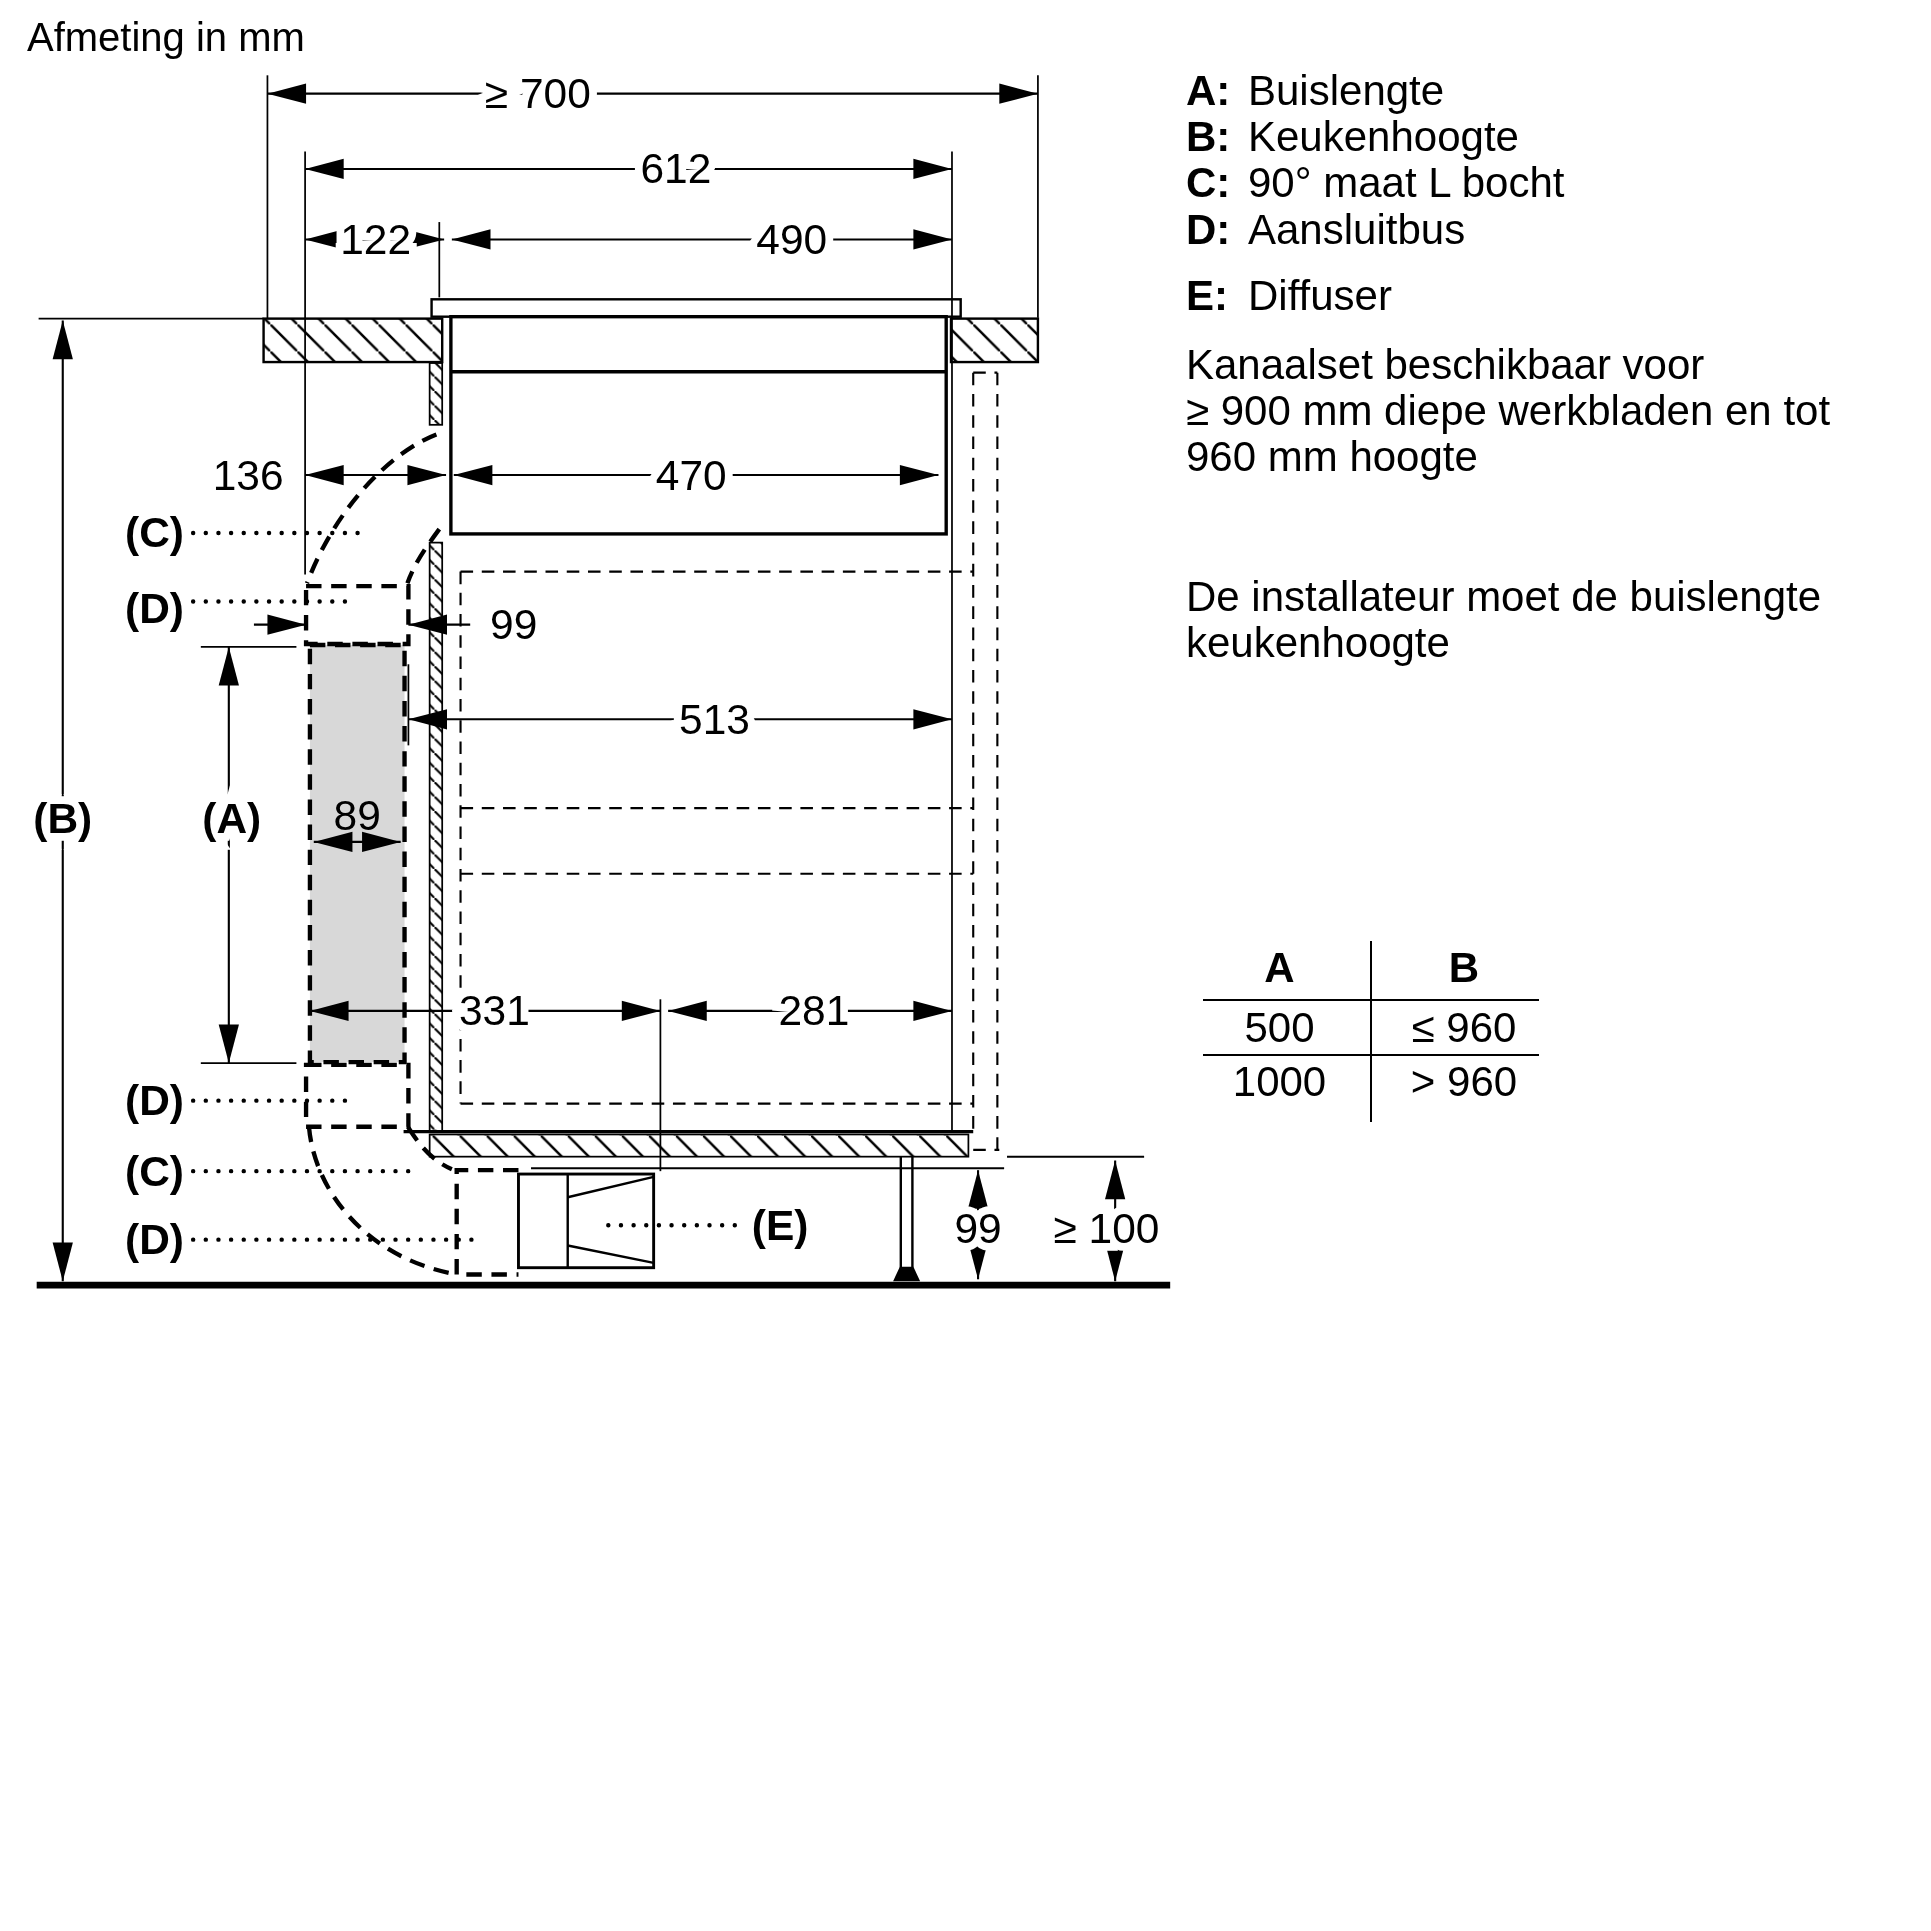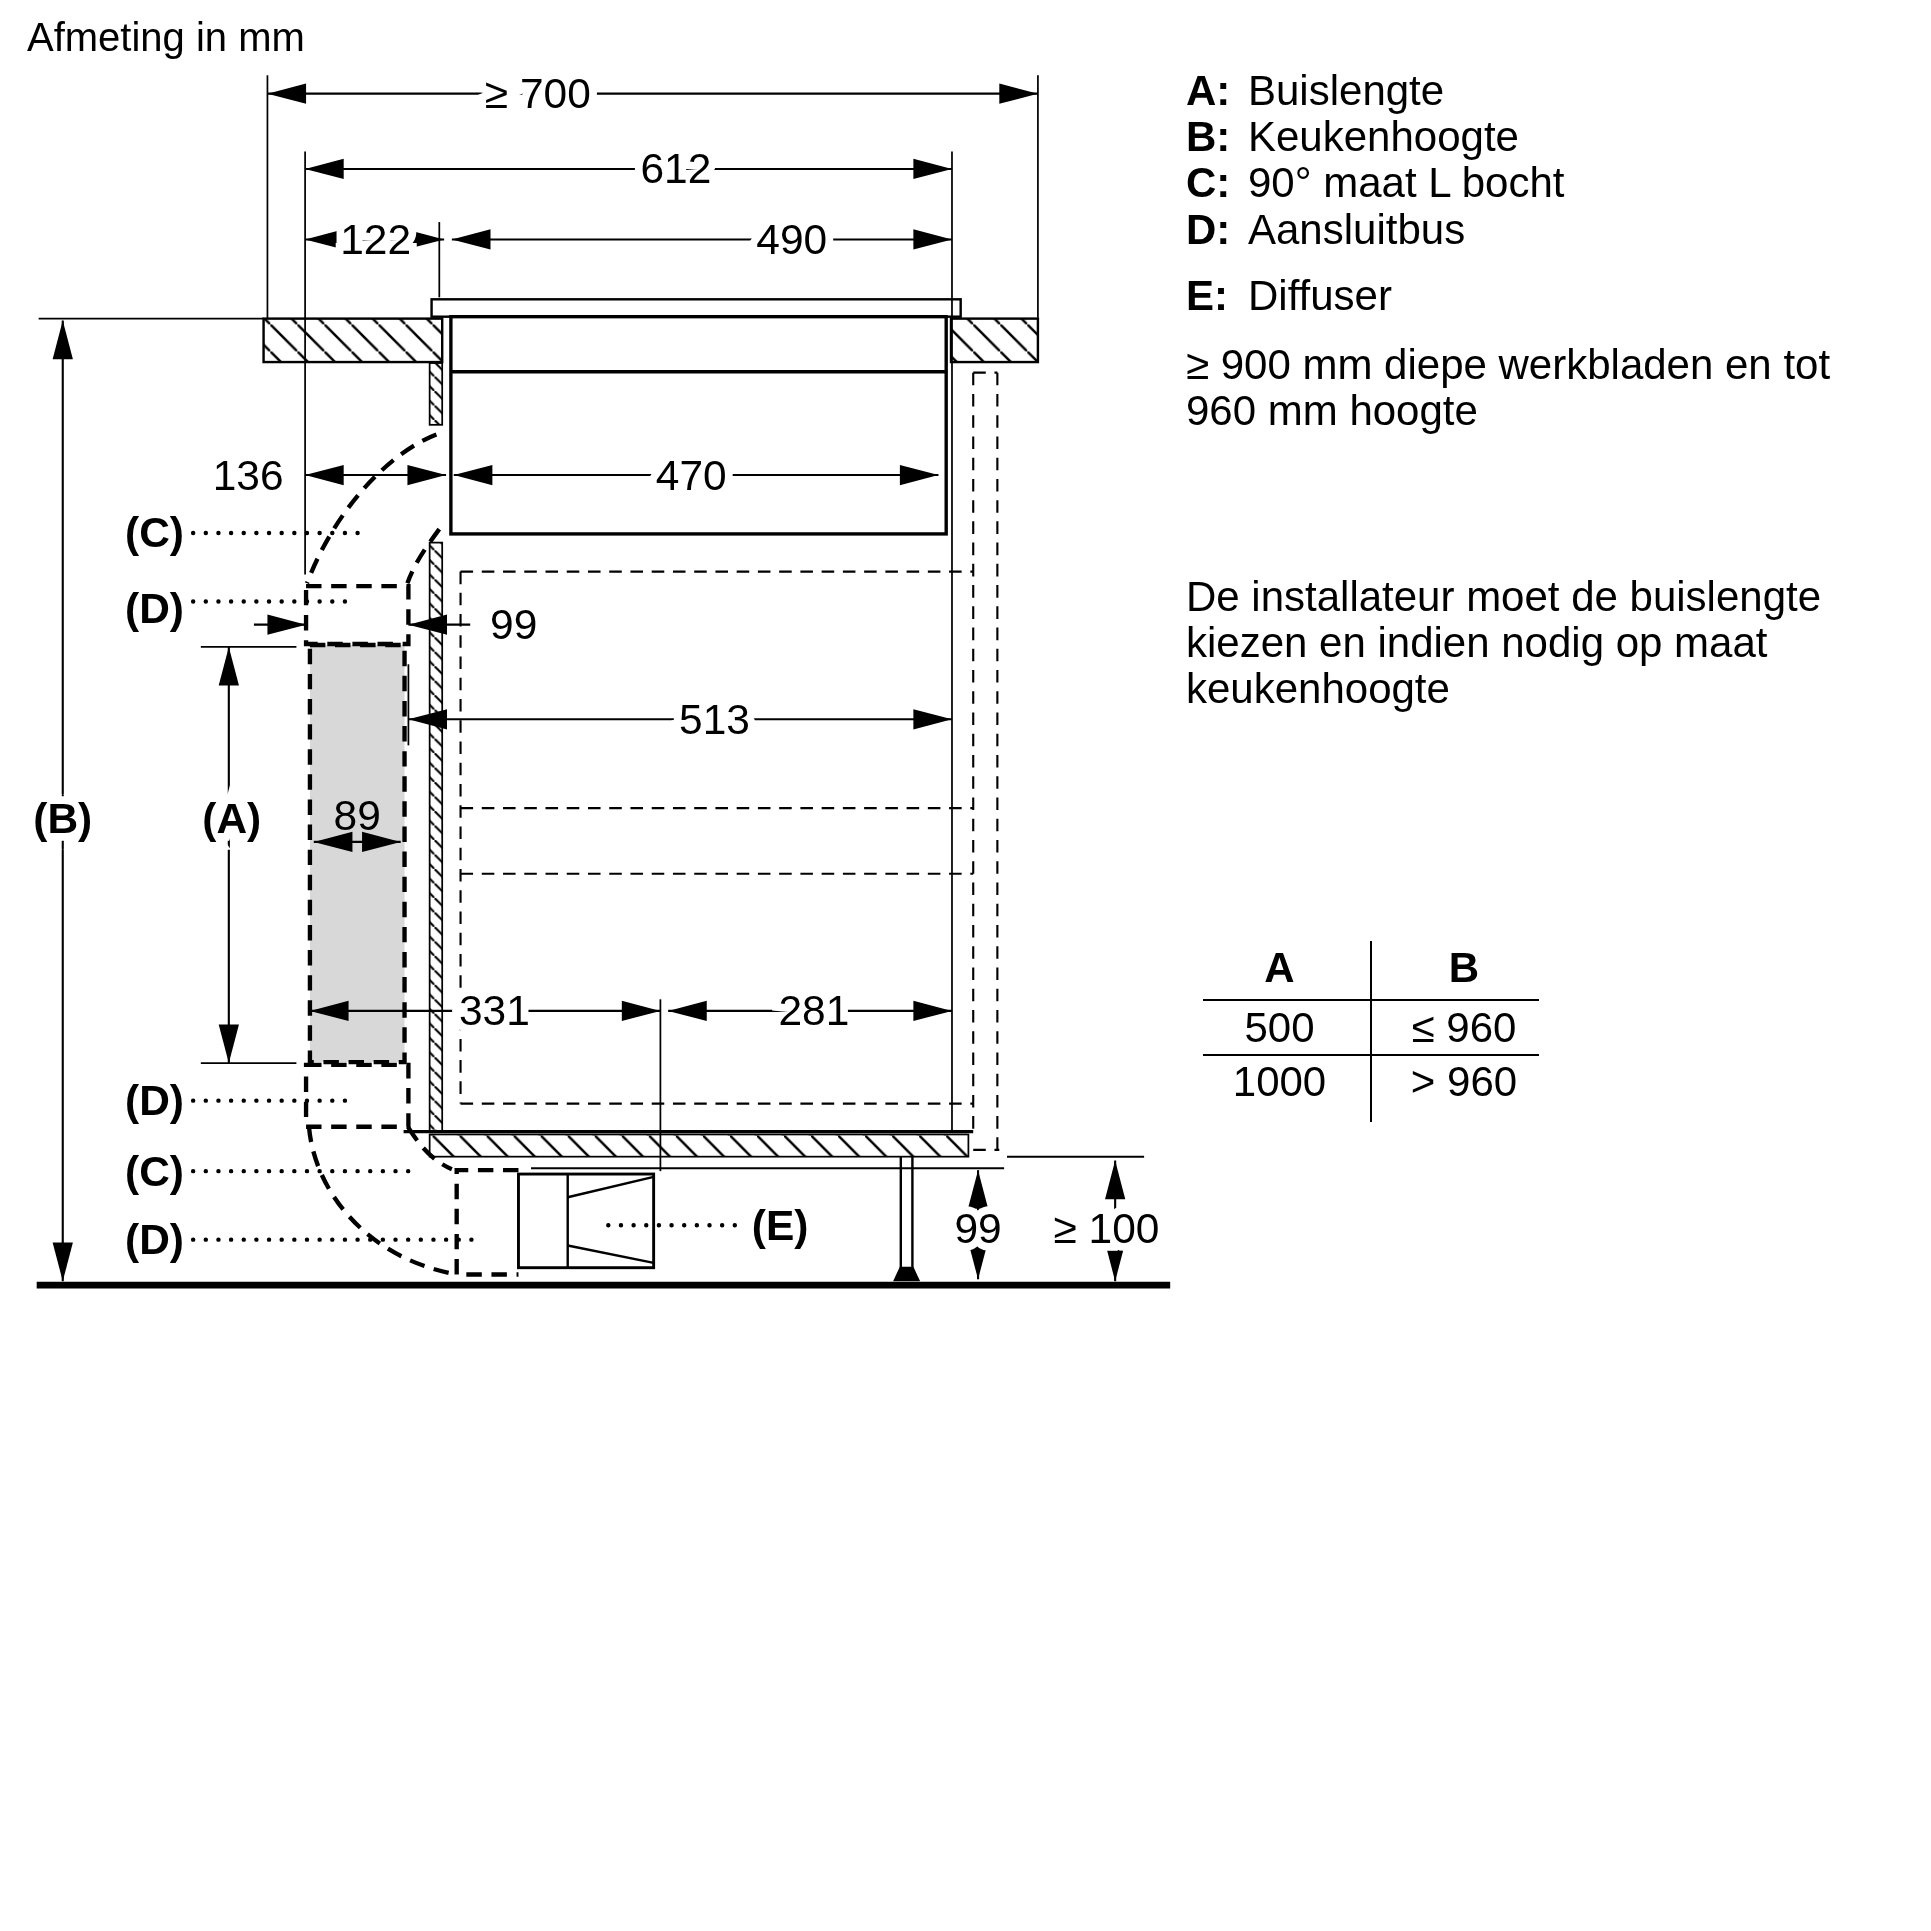--- a/index.html
+++ b/index.html
@@ -151,27 +151,27 @@
     </g>
 </svg>
 
 <div class="abs legend-row" style="top:68px;"><span class="legend-key">A:</span><span>Buislengte</span></div>
 <div class="abs legend-row" style="top:114px;"><span class="legend-key">B:</span><span>Keukenhoogte</span></div>
 <div class="abs legend-row" style="top:160px;"><span class="legend-key">C:</span><span>90° maat L bocht</span></div>
 <div class="abs legend-row" style="top:207px;"><span class="legend-key">D:</span><span>Aansluitbus</span></div>
 <div class="abs legend-row" style="top:253px;margin-top:20px;"><span class="legend-key">E:</span><span>Diffuser</span></div>
 
 <div class="abs note" style="top:342px;">
+  <div>Kanaalset beschikbaar voor</div>
   <div>≥ 900 mm diepe werkbladen en tot</div>
   <div>960 mm hoogte</div>
 </div>
 
 <div class="abs note" style="top:574px;">
   <div>De installateur moet de buislengte</div>
-  <div>kiezen en indien nodig op maat</div>
   <div>keukenhoogte</div>
 </div>
 
 <div>
   <div class="abs tline" style="left:1370px;top:941px;width:2.4px;height:181px;"></div>
   <div class="abs tline" style="left:1203px;top:999px;width:336px;height:2.4px;"></div>
   <div class="abs tline" style="left:1203px;top:1054px;width:336px;height:2.4px;"></div>
   <div class="abs tcell bold" style="left:1207px;top:945px;width:145px;">A</div>
   <div class="abs tcell bold" style="left:1377px;top:945px;width:174px;">B</div>
   <div class="abs tcell" style="left:1207px;top:1005px;width:145px;">500</div>

